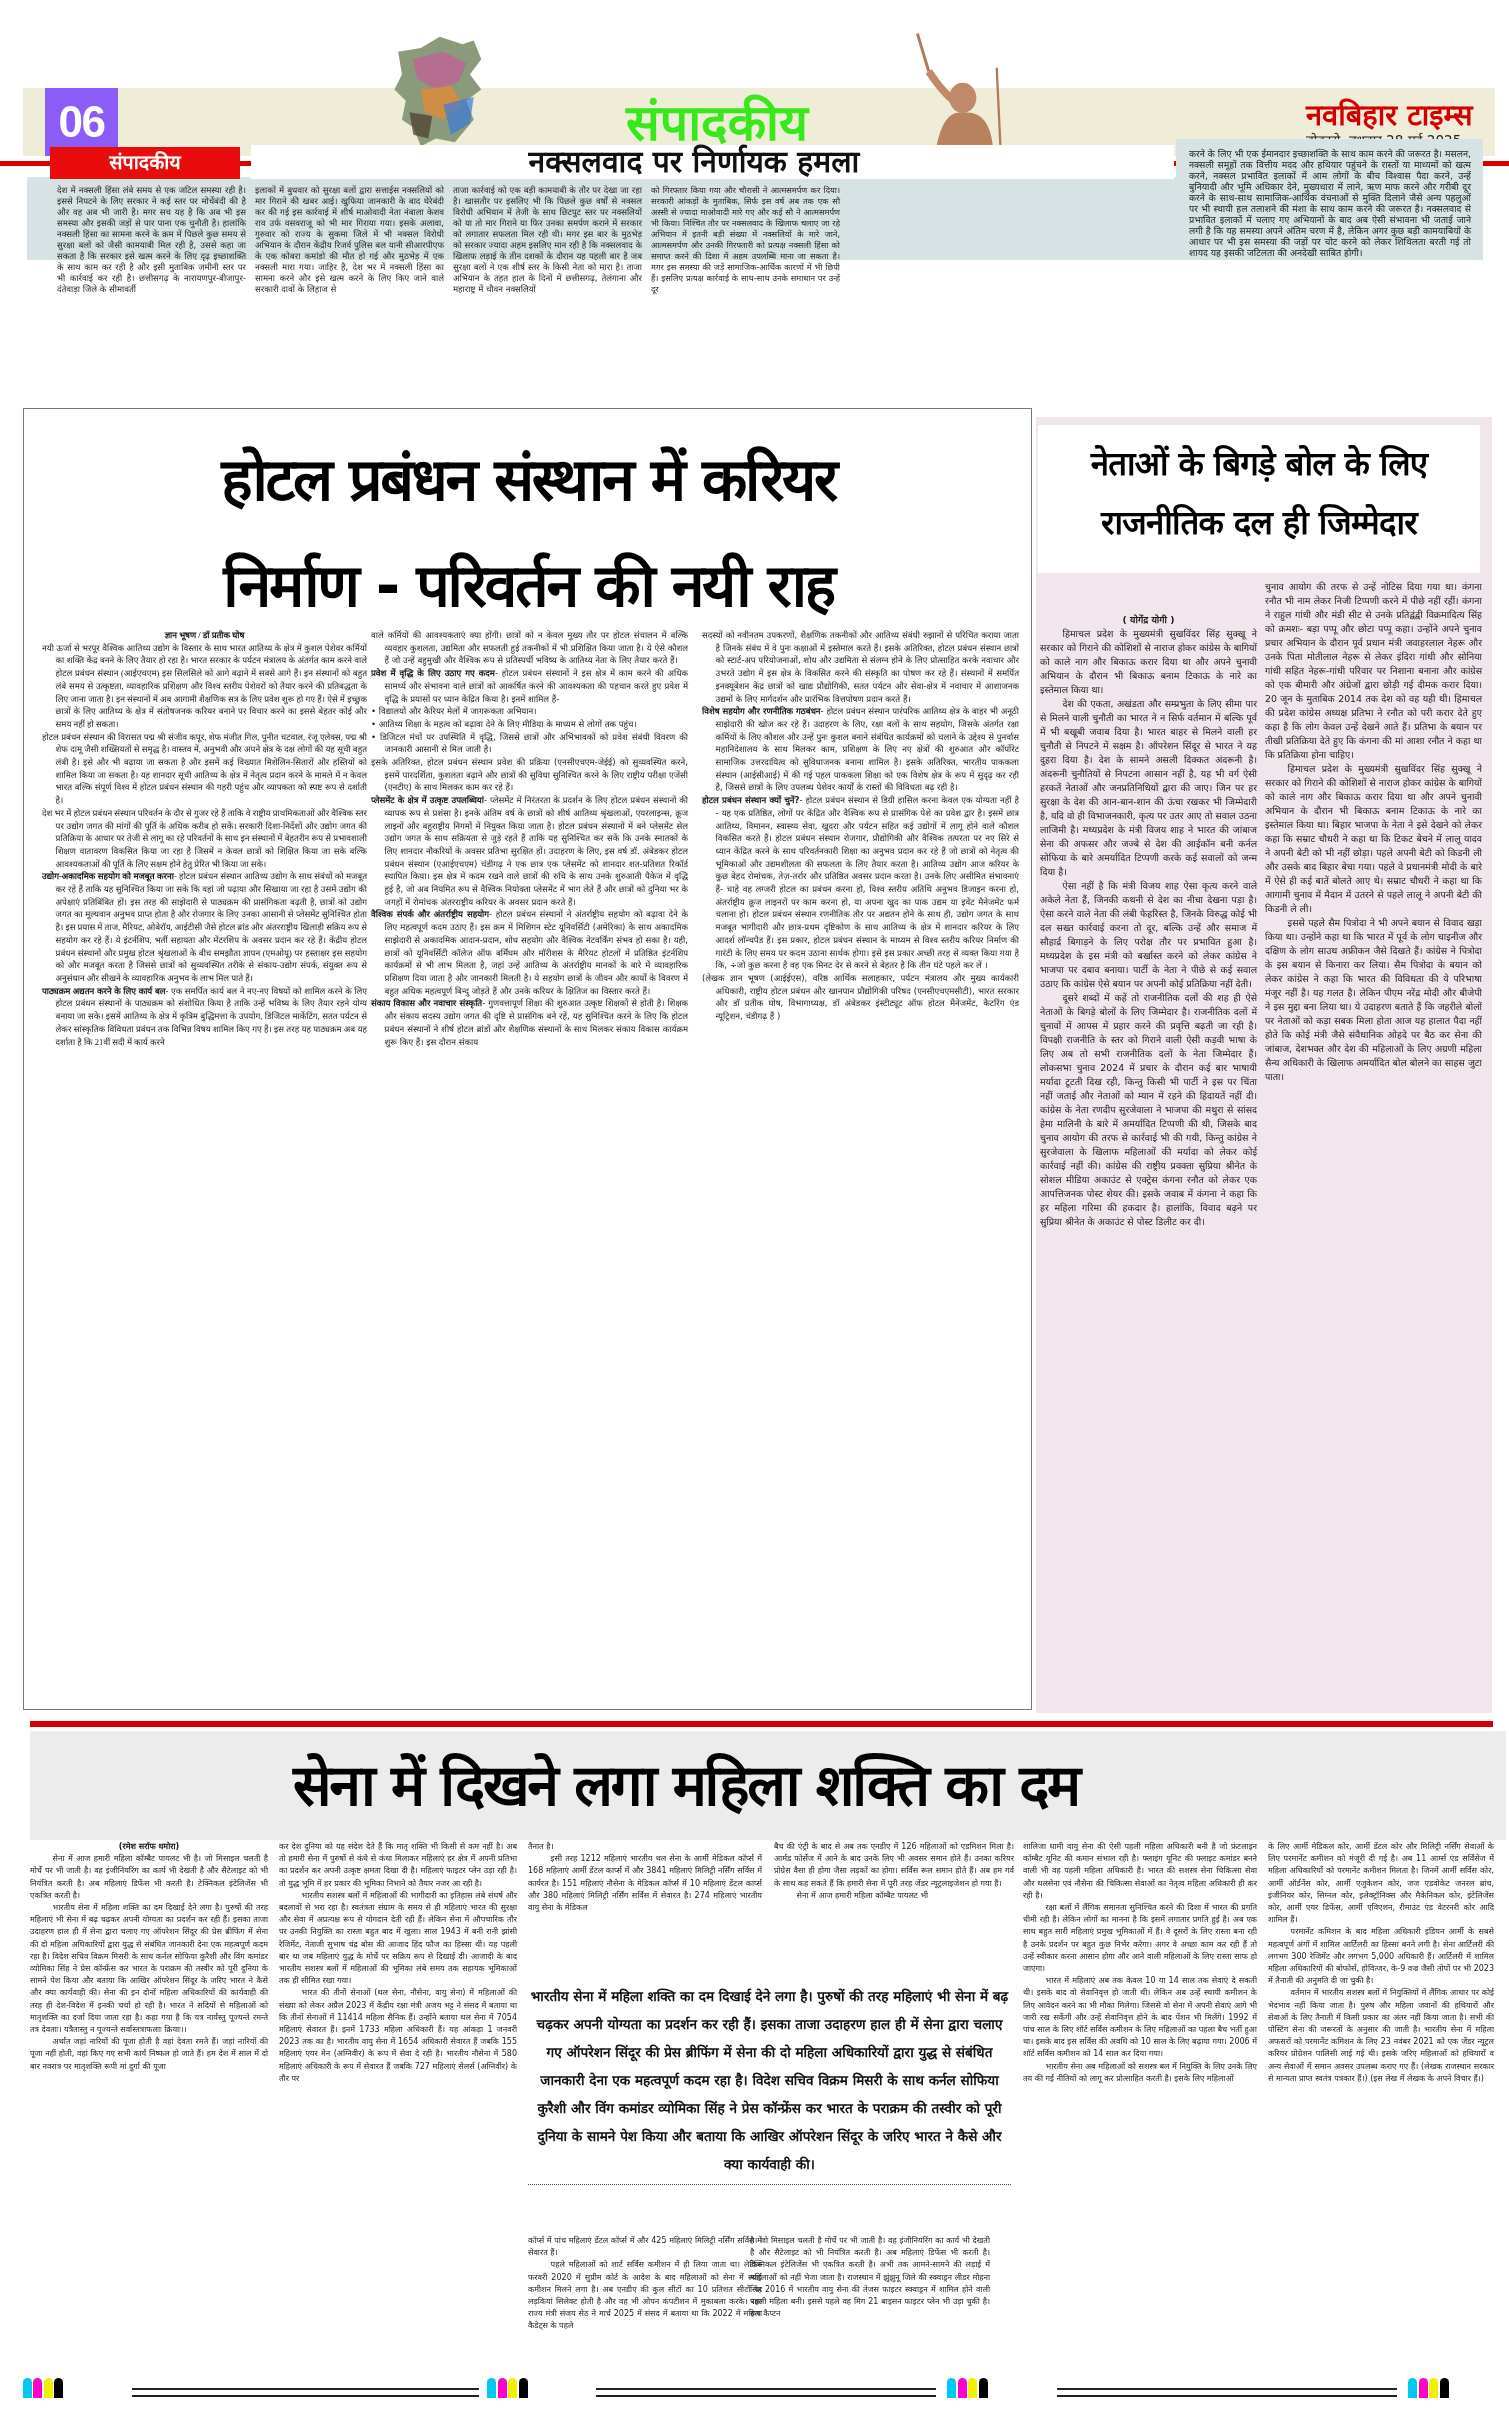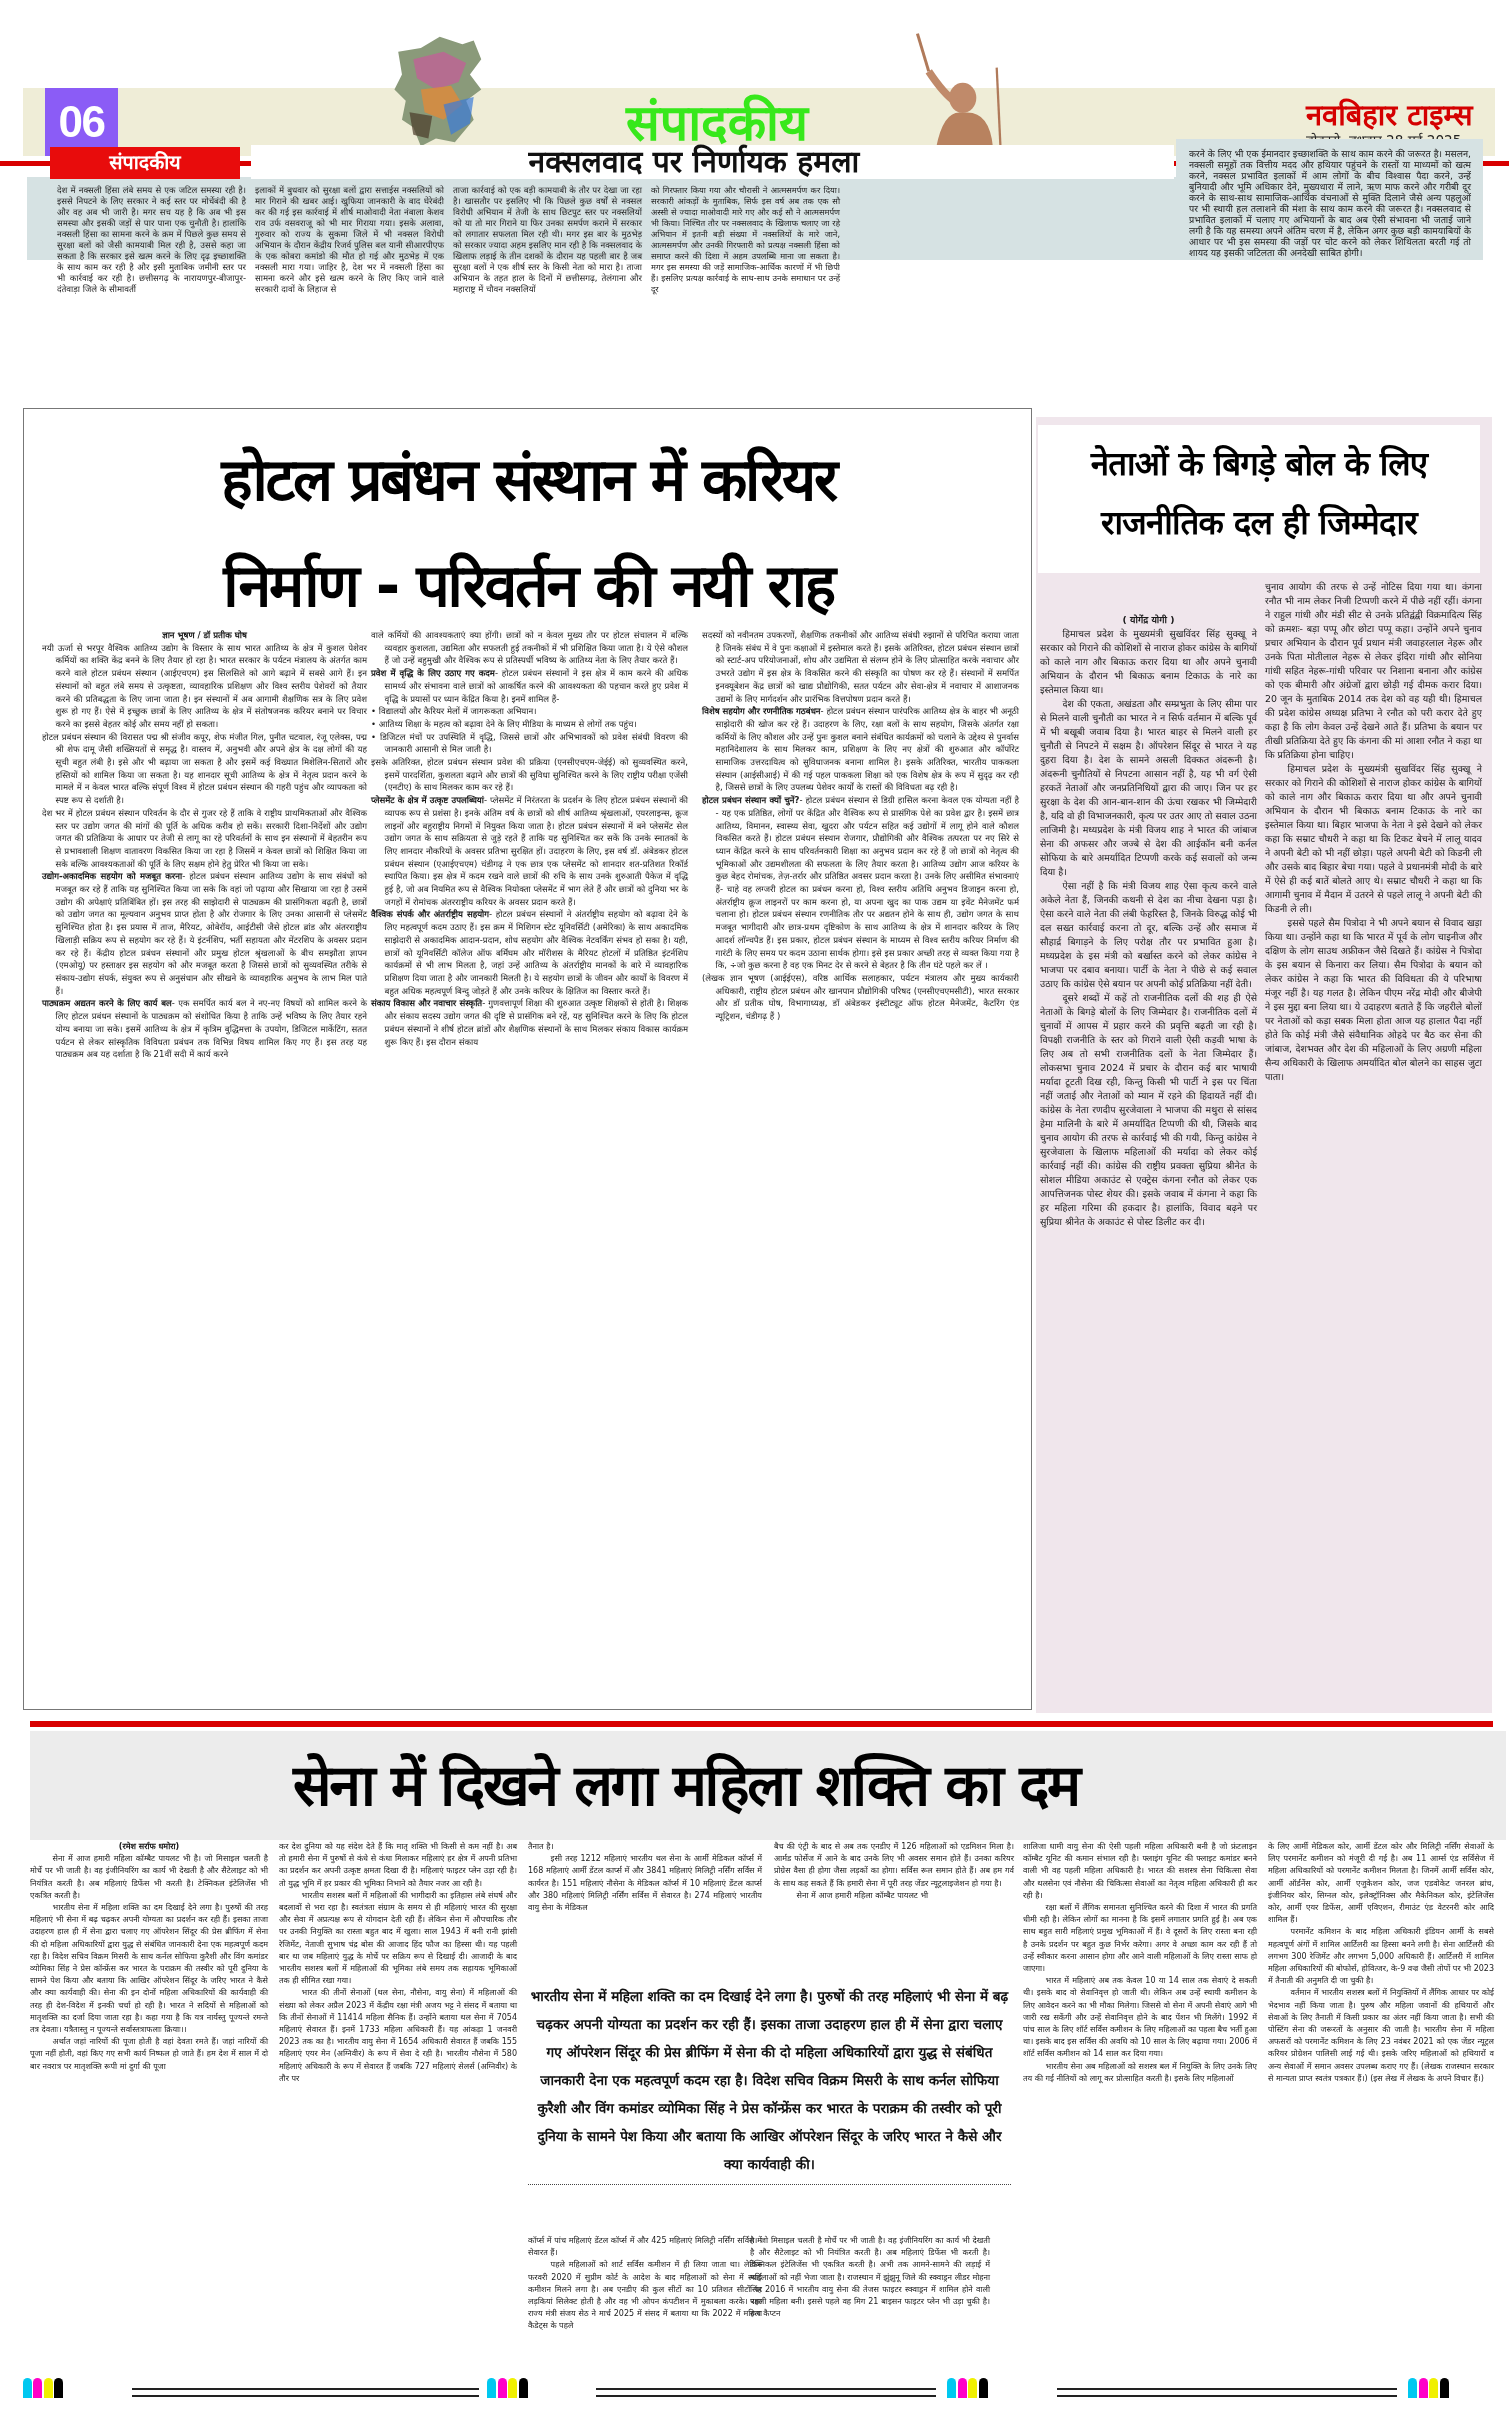--- a/index.html
+++ b/index.html
@@ -89,21 +89,21 @@
 <div class="ed-col" style="left:453px;top:185px;width:189px;">ताजा कार्रवाई को एक बड़ी कामयाबी के तौर पर देखा जा रहा है। खासतौर पर इसलिए भी कि पिछले कुछ वर्षों से नक्सल विरोधी अभियान में तेजी के साथ छिटपुट स्तर पर नक्सलियों को या तो मार गिराने या फिर उनका समर्पण कराने में सरकार को लगातार सफलता मिल रही थी। मगर इस बार के मुठभेड़ को सरकार ज्यादा अहम इसलिए मान रही है कि नक्सलवाद के खिलाफ लड़ाई के तीन दशकों के दौरान यह पहली बार है जब सुरक्षा बलों ने एक शीर्ष स्तर के किसी नेता को मारा है। ताजा अभियान के तहत हाल के दिनों में छत्तीसगढ़, तेलंगाना और महाराष्ट्र में चौवन नक्सलियों</div>
 <div class="ed-col" style="left:651px;top:185px;width:189px;font-size:8.2px;">को गिरफ्तार किया गया और चौरासी ने आत्मसमर्पण कर दिया। सरकारी आंकड़ों के मुताबिक, सिर्फ इस वर्ष अब तक एक सौ अस्सी से ज्यादा माओवादी मारे गए और कई सौ ने आत्मसमर्पण भी किया। निश्चित तौर पर नक्सलवाद के खिलाफ चलाए जा रहे अभियान में इतनी बड़ी संख्या में नक्सलियों के मारे जाने, आत्मसमर्पण और उनकी गिरफ्तारी को प्रत्यक्ष नक्सली हिंसा को समाप्त करने की दिशा में अहम उपलब्धि माना जा सकता है। मगर इस समस्या की जड़ें सामाजिक-आर्थिक कारणों में भी छिपी हैं। इसलिए प्रत्यक्ष कार्रवाई के साथ-साथ उनके समाधान पर उन्हें दूर</div>
 <div class="ed-col" style="left:1189px;top:148px;width:282px;font-size:9.2px;line-height:11px;">करने के लिए भी एक ईमानदार इच्छाशक्ति के साथ काम करने की जरूरत है। मसलन, नक्सली समूहों तक वित्तीय मदद और हथियार पहुंचने के रास्तों या माध्यमों को खत्म करने, नक्सल प्रभावित इलाकों में आम लोगों के बीच विश्वास पैदा करने, उन्हें बुनियादी और भूमि अधिकार देने, मुख्यधारा में लाने, ऋण माफ करने और गरीबी दूर करने के साथ-साथ सामाजिक-आर्थिक वंचनाओं से मुक्ति दिलाने जैसे अन्य पहलुओं पर भी स्थायी हल तलाशने की मंशा के साथ काम करने की जरूरत है। नक्सलवाद से प्रभावित इलाकों में चलाए गए अभियानों के बाद अब ऐसी संभावना भी जताई जाने लगी है कि यह समस्या अपने अंतिम चरण में है, लेकिन अगर कुछ बड़ी कामयाबियों के आधार पर भी इस समस्या की जड़ों पर चोट करने को लेकर शिथिलता बरती गई तो शायद यह इसकी जटिलता की अनदेखी साबित होगी।</div>
 
 <div class="hotel-frame"></div>
 <div class="hotel-headline">
   <div>होटल प्रबंधन संस्थान में करियर</div>
   <div>निर्माण - परिवर्तन की नयी राह</div>
 </div>
 
-<div class="col" style="left:42px;top:629px;width:325px;">
+<div class="col" style="left:42px;top:629px;width:325px;font-family:Liberation Serif, serif;">
   <p class="byline">ज्ञान भूषण / डॉ प्रतीक घोष</p>
   <p class="hang">नयी ऊर्जा से भरपूर वैश्विक आतिथ्य उद्योग के विस्तार के साथ भारत आतिथ्य के क्षेत्र में कुशल पेशेवर कर्मियों का शक्ति केंद्र बनने के लिए तैयार हो रहा है। भारत सरकार के पर्यटन मंत्रालय के अंतर्गत काम करने वाले होटल प्रबंधन संस्थान (आईएचएम) इस सिलसिले को आगे बढ़ाने में सबसे आगे हैं। इन संस्थानों को बहुत लंबे समय से उत्कृष्टता, व्यावहारिक प्रशिक्षण और विश्व स्तरीय पेशेवरों को तैयार करने की प्रतिबद्धता के लिए जाना जाता है। इन संस्थानों में अब आगामी शैक्षणिक सत्र के लिए प्रवेश शुरू हो गए हैं। ऐसे में इच्छुक छात्रों के लिए आतिथ्य के क्षेत्र में संतोषजनक करियर बनाने पर विचार करने का इससे बेहतर कोई और समय नहीं हो सकता।</p>
   <p class="hang">होटल प्रबंधन संस्थान की विरासत पद्म श्री संजीव कपूर, शेफ मंजीत गिल, पुनीत चटवाल, रंजू एलेक्स, पद्म श्री शेफ दामू जैसी शख्सियतों से समृद्ध है। वास्तव में, अनुभवी और अपने क्षेत्र के दक्ष लोगों की यह सूची बहुत लंबी है। इसे और भी बढ़ाया जा सकता है और इसमें कई विख्यात मिशेलिन-सितारों और हस्तियों को शामिल किया जा सकता है। यह शानदार सूची आतिथ्य के क्षेत्र में नेतृत्व प्रदान करने के मामले में न केवल भारत बल्कि संपूर्ण विश्व में होटल प्रबंधन संस्थान की गहरी पहुंच और व्यापकता को स्पष्ट रूप से दर्शाती है।</p>
   <p class="hang">देश भर में होटल प्रबंधन संस्थान परिवर्तन के दौर से गुजर रहे हैं ताकि वे राष्ट्रीय प्राथमिकताओं और वैश्विक स्तर पर उद्योग जगत की मांगों की पूर्ति के अधिक करीब हो सकें। सरकारी दिशा-निर्देशों और उद्योग जगत की प्रतिक्रिया के आधार पर तेजी से लागू का रहे परिवर्तनों के साथ इन संस्थानों में बेहतरीन रूप से प्रभावशाली शिक्षण वातावरण विकसित किया जा रहा है जिसमें न केवल छात्रों को शिक्षित किया जा सके बल्कि आवश्यकताओं की पूर्ति के लिए सक्षम होने हेतु प्रेरित भी किया जा सके।</p>
   <p class="hang html"><b>उद्योग-अकादमिक सहयोग को मजबूत करना</b>- होटल प्रबंधन संस्थान आतिथ्य उद्योग के साथ संबंधों को मजबूत कर रहे हैं ताकि यह सुनिश्चित किया जा सके कि वहां जो पढ़ाया और सिखाया जा रहा है उसमें उद्योग की अपेक्षाएं प्रतिबिंबित हों। इस तरह की साझेदारी से पाठ्यक्रम की प्रासंगिकता बढ़ती है, छात्रों को उद्योग जगत का मूल्यवान अनुभव प्राप्त होता है और रोजगार के लिए उनका आसानी से प्लेसमेंट सुनिश्चित होता है। इस प्रयास में ताज, मैरियट, ओबेरॉय, आईटीसी जैसे होटल ब्रांड और अंतरराष्ट्रीय खिलाड़ी सक्रिय रूप से सहयोग कर रहे हैं। ये इंटर्नशिप, भर्ती सहायता और मेंटरशिप के अवसर प्रदान कर रहे हैं। केंद्रीय होटल प्रबंधन संस्थानों और प्रमुख होटल श्रृंखलाओं के बीच समझौता ज्ञापन (एमओयू) पर हस्ताक्षर इस सहयोग को और मजबूत करता है जिससे छात्रों को सुव्यवस्थित तरीके से संकाय-उद्योग संपर्क, संयुक्त रूप से अनुसंधान और सीखने के व्यावहारिक अनुभव के लाभ मिल पाते हैं।</p>
   <p class="hang html"><b>पाठ्यक्रम अद्यतन करने के लिए कार्य बल</b>- एक समर्पित कार्य बल ने नए-नए विषयों को शामिल करने के लिए होटल प्रबंधन संस्थानों के पाठ्यक्रम को संशोधित किया है ताकि उन्हें भविष्य के लिए तैयार रहने योग्य बनाया जा सके। इसमें आतिथ्य के क्षेत्र में कृत्रिम बुद्धिमत्ता के उपयोग, डिजिटल मार्केटिंग, सतत पर्यटन से लेकर सांस्कृतिक विविधता प्रबंधन तक विभिन्न विषय शामिल किए गए हैं। इस तरह यह पाठ्यक्रम अब यह दर्शाता है कि 21वीं सदी में कार्य करने</p>
 </div>
 <div class="col" style="left:371px;top:629px;width:317px;">
   <p class="hang">वाले कर्मियों की आवश्यकताएं क्या होंगी। छात्रों को न केवल मुख्य तौर पर होटल संचालन में बल्कि व्यवहार कुशलता, उद्यमिता और सफलती हुई तकनीकों में भी प्रशिक्षित किया जाता है। ये ऐसे कौशल हैं जो उन्हें बहुमुखी और वैश्विक रूप से प्रतिस्पर्धी भविष्य के आतिथ्य नेता के लिए तैयार करते हैं।</p>
   <p class="hang html"><b>प्रवेश में वृद्धि के लिए उठाए गए कदम</b>- होटल प्रबंधन संस्थानों ने इस क्षेत्र में काम करने की अधिक सामर्थ्य और संभावना वाले छात्रों को आकर्षित करने की आवश्यकता की पहचान करते हुए प्रवेश में वृद्धि के प्रयासों पर ध्यान केंद्रित किया है। इनमें शामिल हैं-</p>

